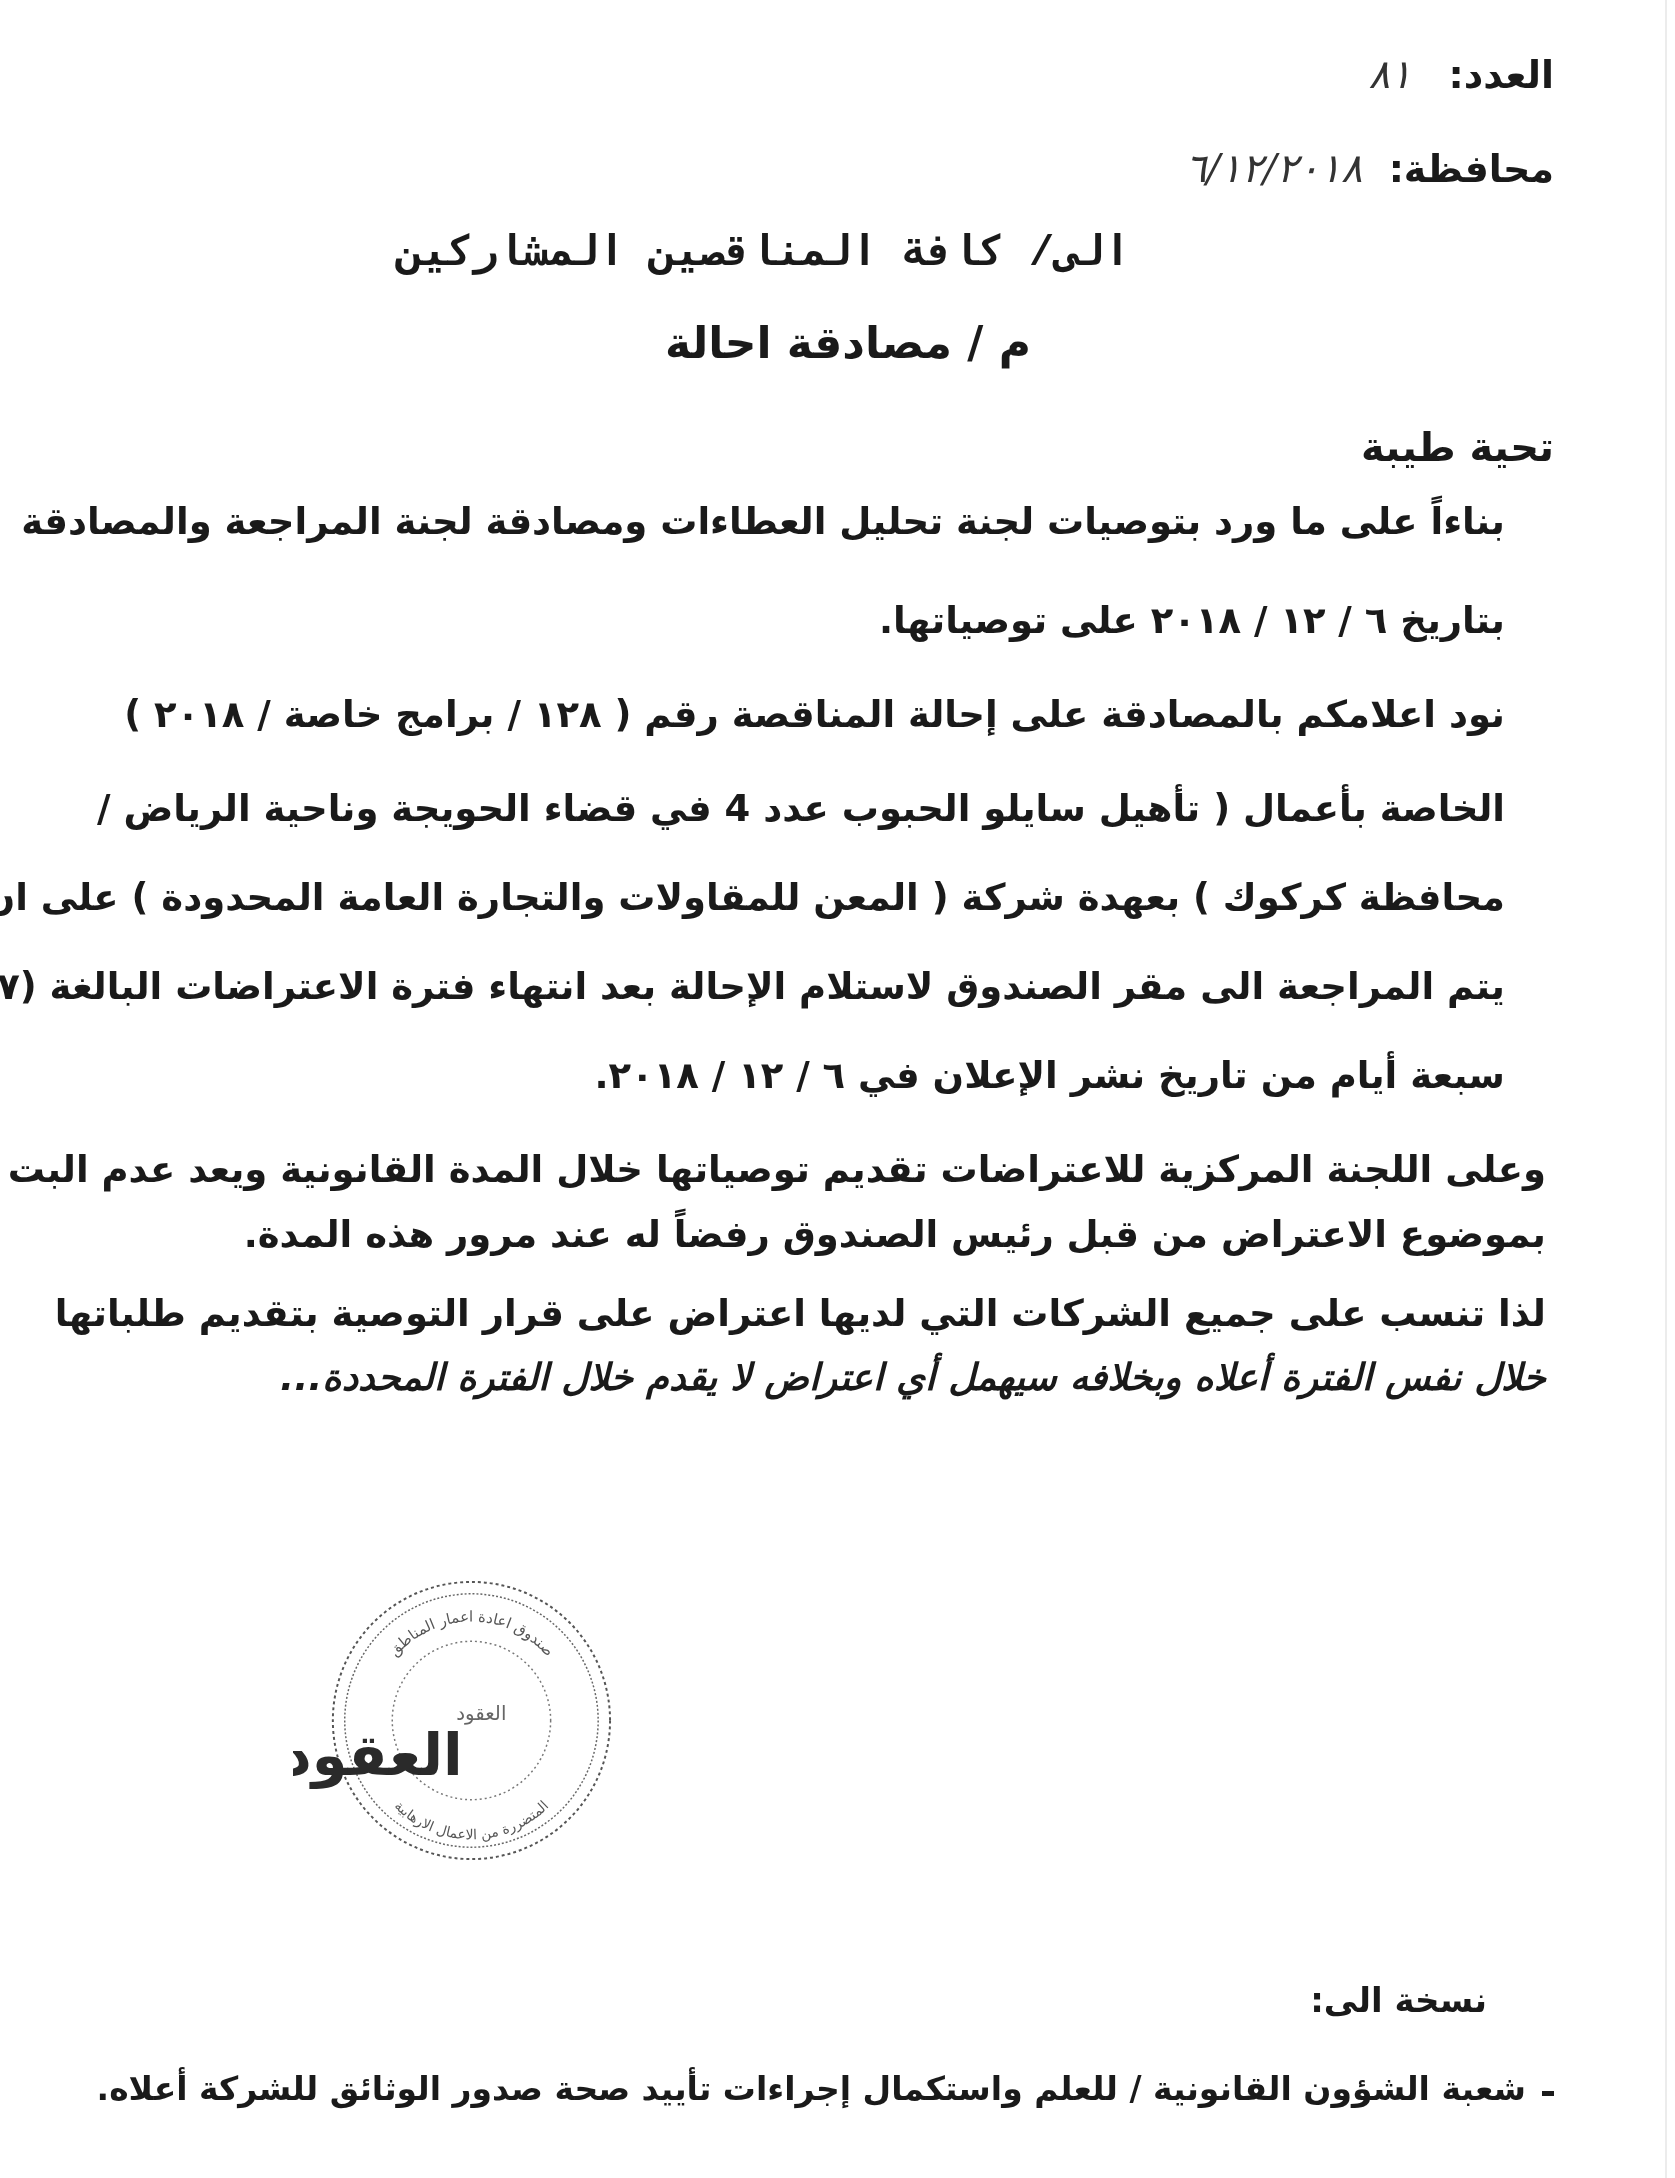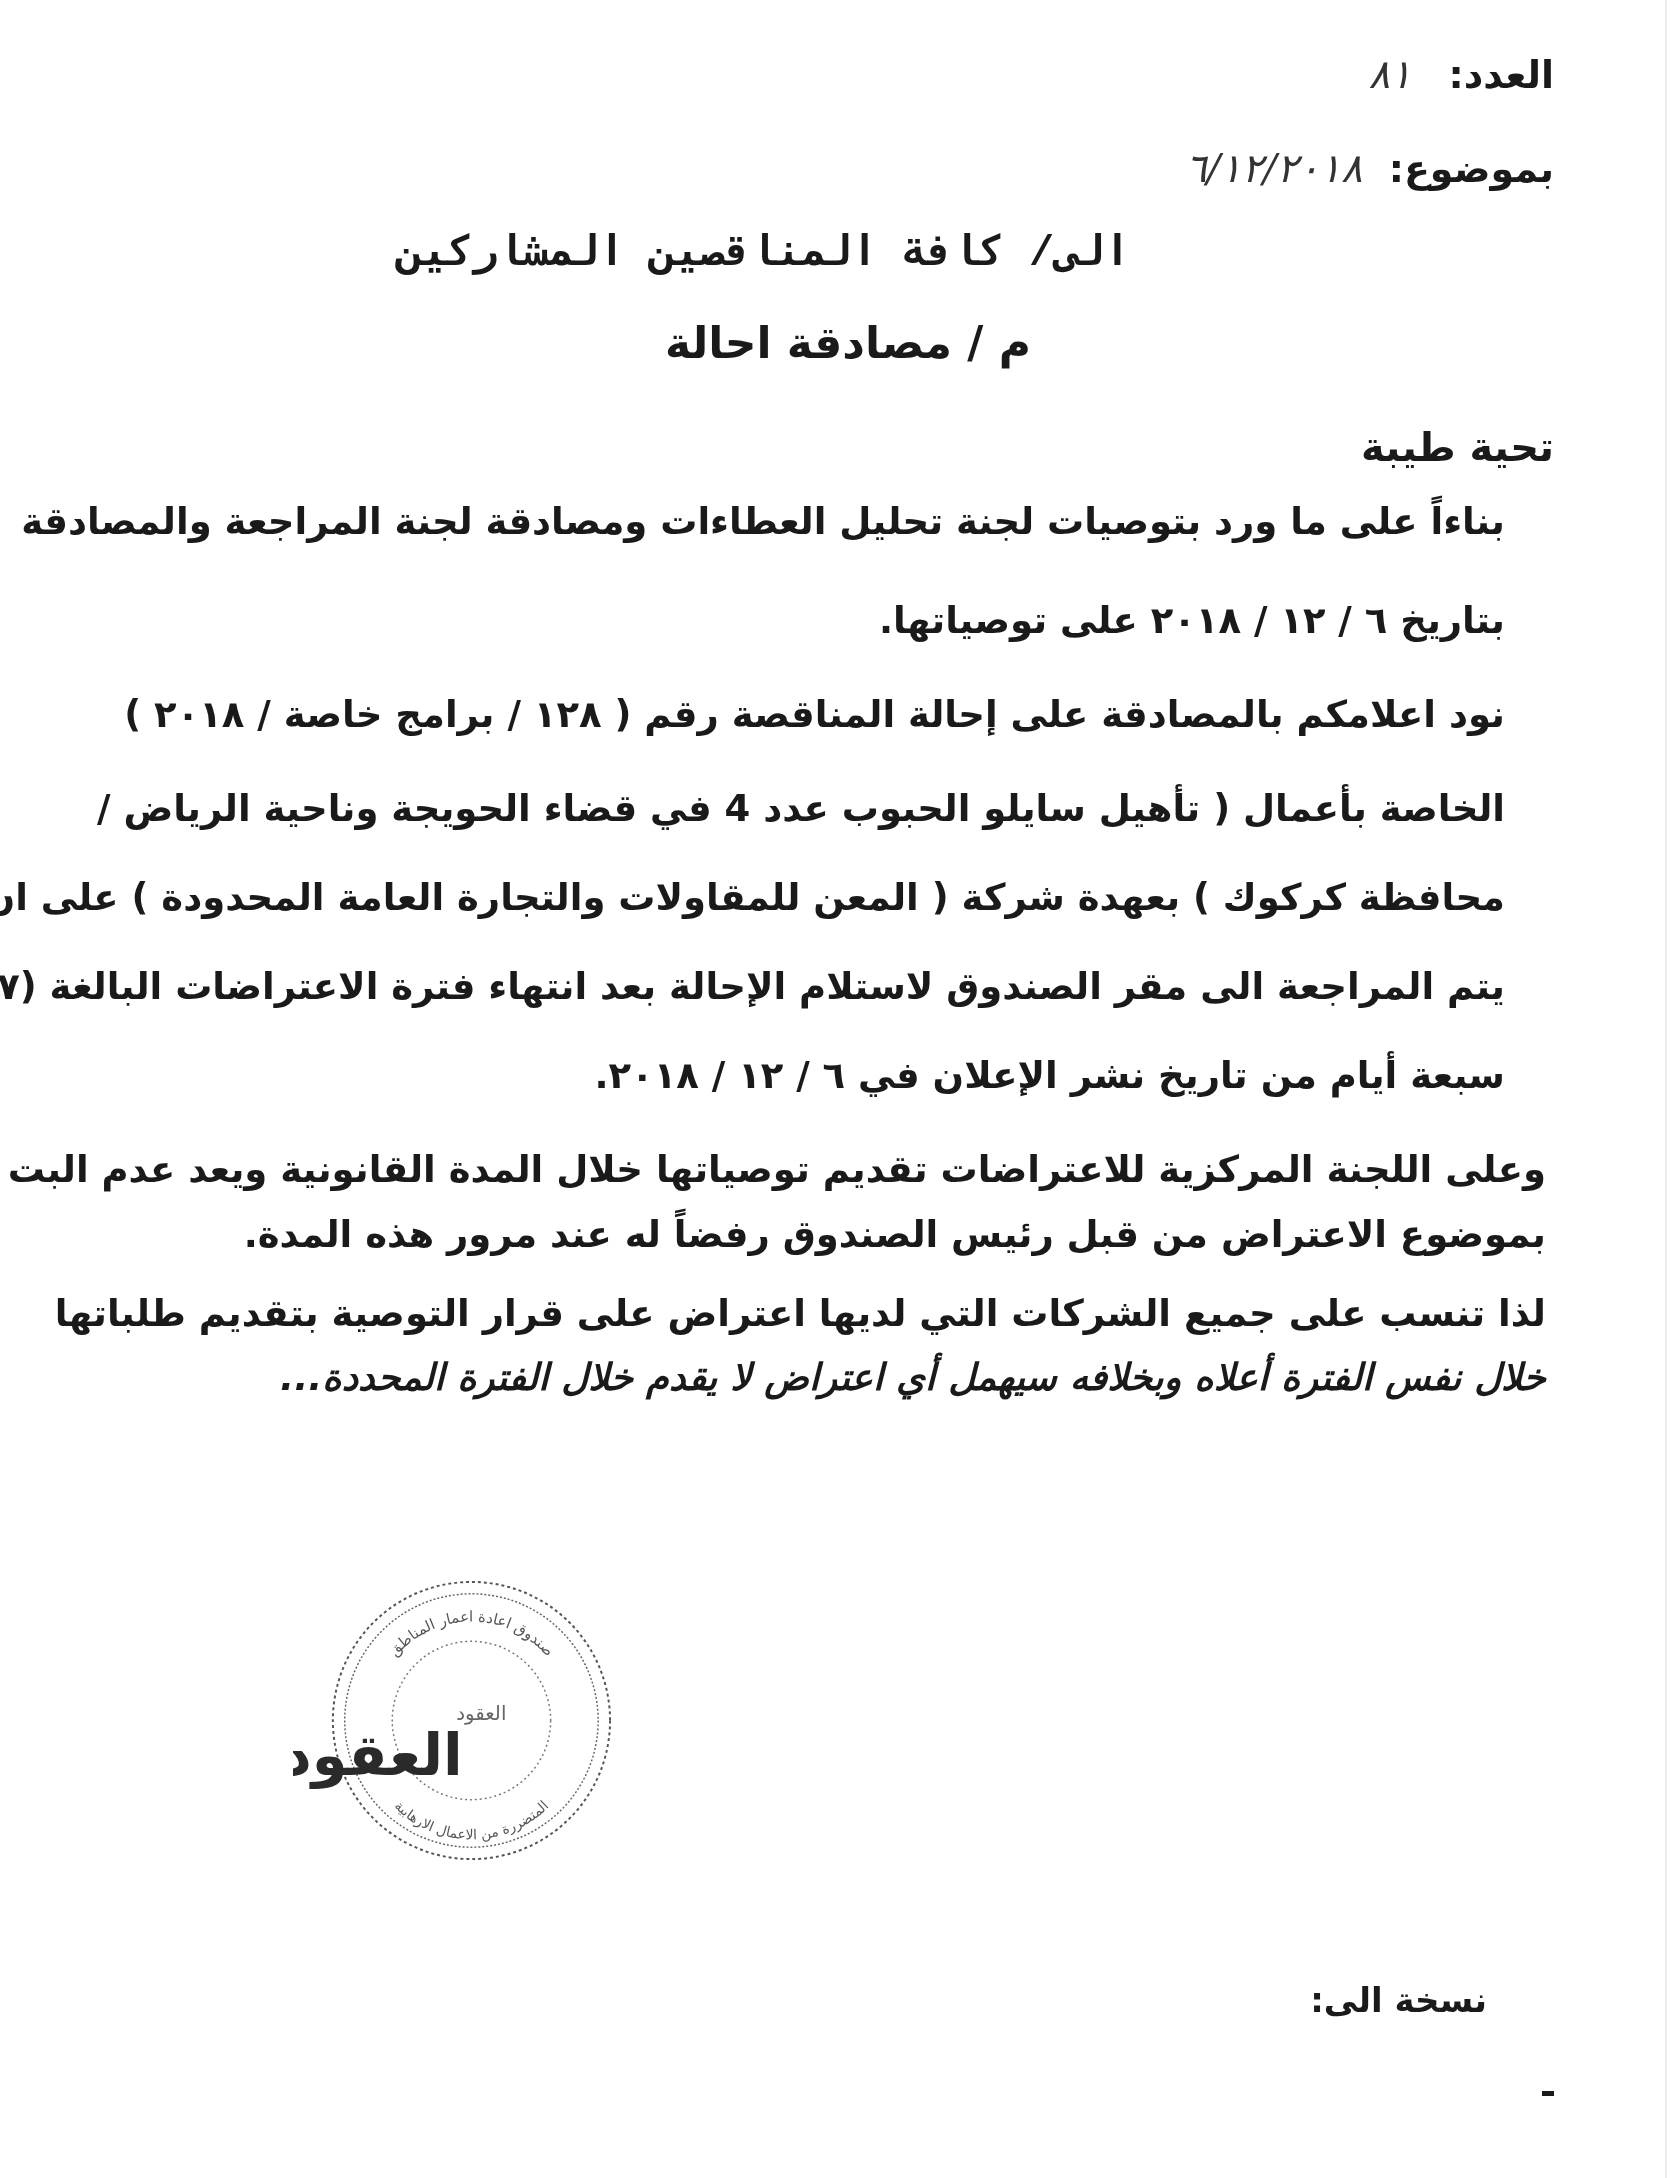--- a/index.html
+++ b/index.html
@@ -25,21 +25,21 @@
 <body>
 
 <div class="page">
   <div class="scan-edge"></div>
 
   <div class="line hdr" style="top:51px;">
     <span>العدد:</span>
     <span class="hand" style="margin-right:24px;">٨١</span>
   </div>
   <div class="line hdr" style="top:145px;">
-    <span>بموضوع:</span>
+    <span>محافظة:</span>
     <span class="hand" style="margin-right:13px;">٦/١٢/٢٠١٨</span>
   </div>
 
   <div class="line title1">الى/ كافة المناقصين المشاركين</div>
   <div class="line title2">م / مصادقة احالة</div>
   <div class="line greet">تحية طيبة</div>
 
   <div class="line p" style="right:170px; top:500px;">بناءاً على ما ورد بتوصيات لجنة تحليل العطاءات ومصادقة لجنة المراجعة والمصادقة</div>
   <div class="line p" style="right:170px; top:599px;">بتاريخ ٦ / ١٢ / ٢٠١٨ على توصياتها.</div>
 
@@ -68,14 +68,15 @@
     </text>
     <text font-family="DejaVu Sans, sans-serif" font-size="14" fill="#555" direction="rtl">
       <textPath href="#arcBot" startOffset="50%" text-anchor="middle">المتضررة من الاعمال الارهابية</textPath>
     </text>
     <text x="190" y="150" font-family="DejaVu Sans, sans-serif" font-size="20" fill="#666" text-anchor="middle" direction="rtl">العقود</text>
     <text x="80" y="205" font-family="DejaVu Sans, sans-serif" font-weight="bold" font-size="58" fill="#2a2a2a" text-anchor="middle" direction="rtl">العقود</text>
   </svg>
 
   <div class="line copy-label">نسخة الى:</div>
   <div class="bullet"></div>
+  <div class="line copy-item">شعبة الشؤون القانونية / للعلم واستكمال إجراءات تأييد صحة صدور الوثائق للشركة أعلاه.</div>
 </div>
 
 
 </body></html>

